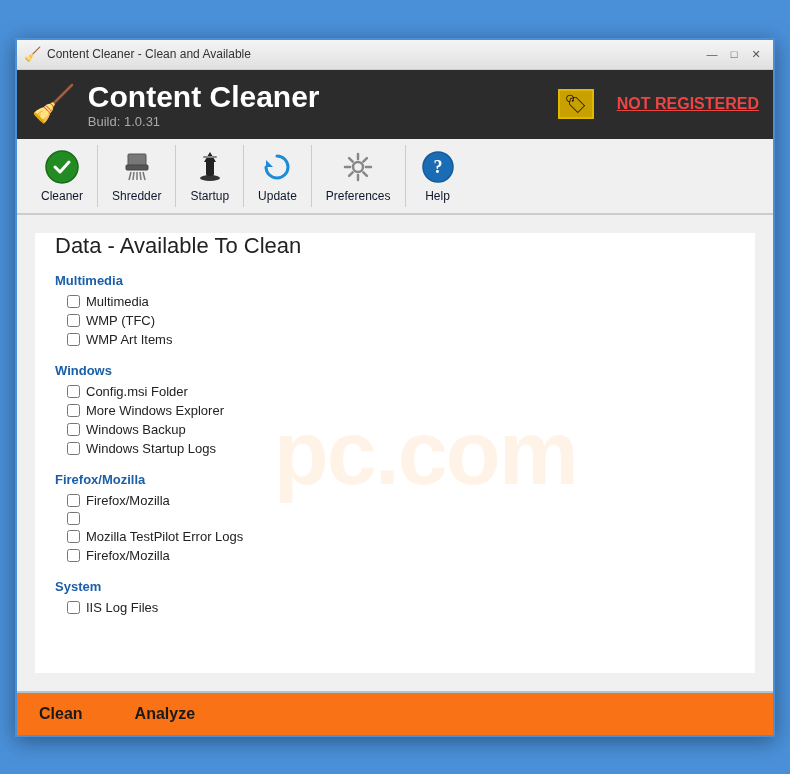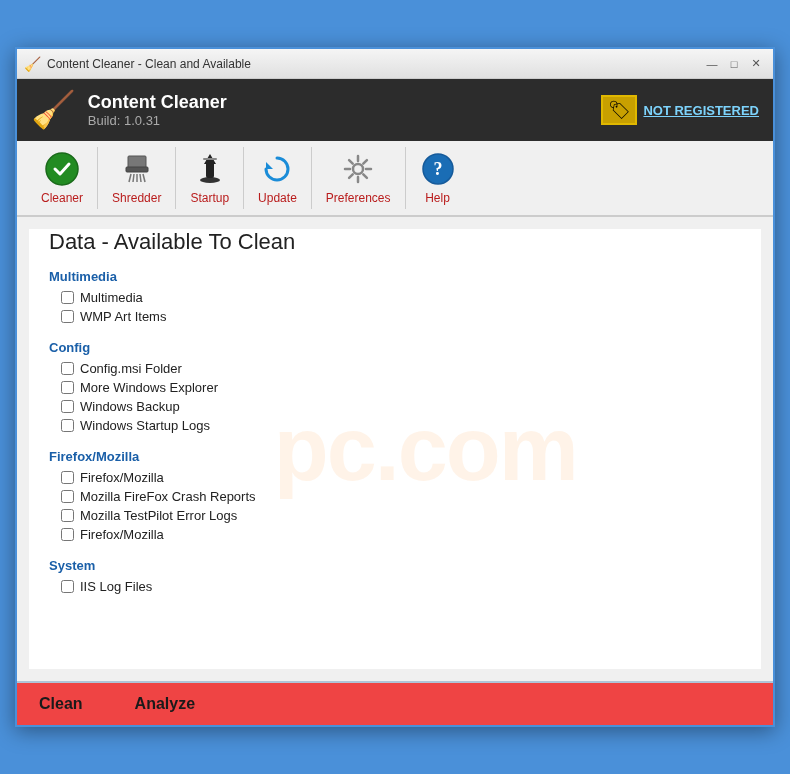--- a/index.html
+++ b/index.html
@@ -69,21 +69,21 @@
       display: flex;
       align-items: center;
       gap: 12px;
     }
     .header-broom {
       font-size: 36px;
       color: #f0a000;
     }
     .header-title-block {}
     .header-title {
-      font-size: 18px;
+      font-size: 30px;
       font-weight: bold;
       color: white;
     }
     .header-build {
       font-size: 13px;
       color: #aaa;
     }
     .header-right {
       display: flex;
       align-items: center;
@@ -98,25 +98,26 @@
       background: #c8a000;
       border: 2px solid #e0b800;
       width: 36px;
       height: 30px;
       display: flex;
       align-items: center;
       justify-content: center;
       font-size: 18px;
     }
     .not-reg-text {
-      color: #7dd3fc;
+      color: #ef4444;
       font-weight: bold;
-      font-size: 13px;
+      font-size: 16px;
       text-decoration: underline;
       cursor: pointer;
+      margin-left: 17px;
     }
 
     .toolbar {
       background: #f0f0f0;
       border-bottom: 2px solid #ccc;
       display: flex;
       align-items: stretch;
       padding: 6px 10px;
       gap: 0;
     }
@@ -135,29 +136,29 @@
     .toolbar-icon {
       width: 36px;
       height: 36px;
       display: flex;
       align-items: center;
       justify-content: center;
       font-size: 26px;
     }
     .toolbar-label {
       font-size: 12px;
-      color: #b91c1c;
+      color: #0f172a;
     }
 
     
     .icon-cleaner { color: #228B22; font-size: 28px; }
 
     .content-area {
       background: white;
-      margin: 12px;
+      margin: 18px;
       padding: 0 20px;
       min-height: 430px;
       position: relative;
       overflow: hidden;
     }
     .watermark {
       position: absolute;
       top: 50%;
       left: 50%;
       transform: translate(-40%, -50%);
@@ -205,21 +206,21 @@
       font-size: 13px;
       color: #222;
     }
     .checkbox-item input[type="checkbox"] {
       width: 13px;
       height: 13px;
       cursor: pointer;
     }
 
     .bottom-bar {
-      background: #ef4444;
+      background: #f97316;
       border-top: 2px solid #b0c4d8;
       padding: 10px 16px;
       display: flex;
       align-items: center;
       gap: 40px;
     }
     .bottom-btn {
       font-size: 16px;
       font-weight: bold;
       color: #1a1a1a;
@@ -340,26 +341,30 @@
       <div class="scroll-container">
 
         <div class="section">
           <div class="section-title">Multimedia</div>
           <div class="checkbox-item">
             <input type="checkbox" style="">
             <span>Multimedia</span>
           </div>
           <div class="checkbox-item">
             <input type="checkbox" style="">
+            <span>WMP (TFC)</span>
+          </div>
+          <div class="checkbox-item">
+            <input type="checkbox" style="">
             <span>WMP Art Items</span>
           </div>
         </div>
 
         <div class="section">
-          <div class="section-title">Config</div>
+          <div class="section-title">Windows</div>
           <div class="checkbox-item">
             <input type="checkbox" style="">
             <span>Config.msi Folder</span>
           </div>
           <div class="checkbox-item">
             <input type="checkbox" style="">
             <span>More Windows Explorer</span>
           </div>
           <div class="checkbox-item">
             <input type="checkbox" style="">
@@ -372,21 +377,20 @@
         </div>
 
         <div class="section">
           <div class="section-title">Firefox/Mozilla</div>
           <div class="checkbox-item">
             <input type="checkbox" style="">
             <span>Firefox/Mozilla</span>
           </div>
           <div class="checkbox-item">
             <input type="checkbox" style="">
-            <span>Mozilla FireFox Crash Reports</span>
           </div>
           <div class="checkbox-item">
             <input type="checkbox" style="">
             <span>Mozilla TestPilot Error Logs</span>
           </div>
           <div class="checkbox-item">
             <input type="checkbox" style="">
             <span>Firefox/Mozilla</span>
           </div>
         </div>

